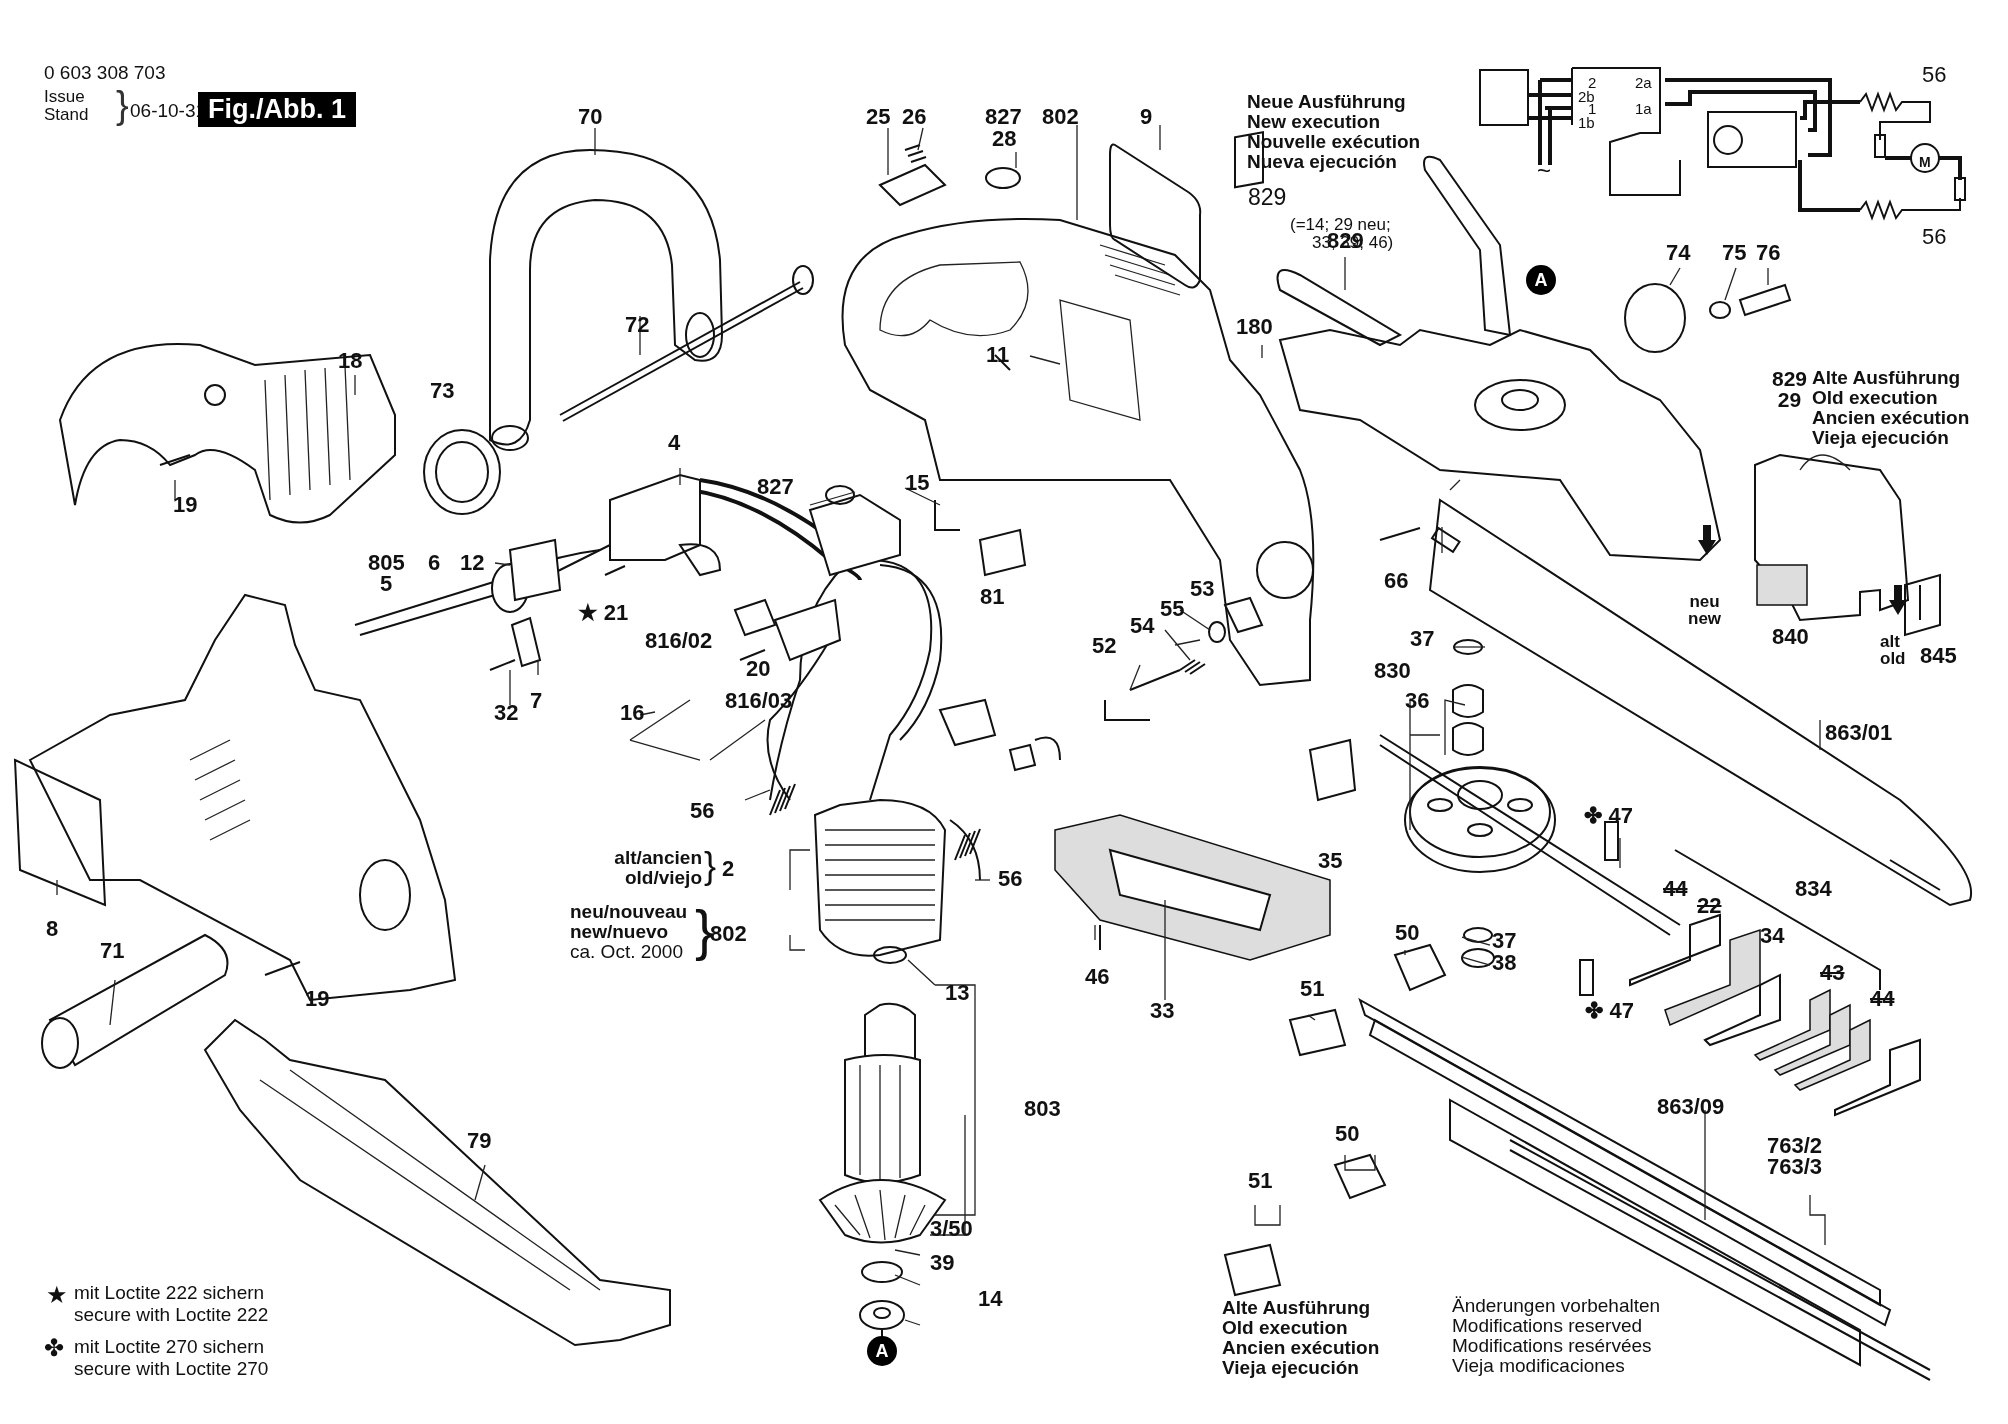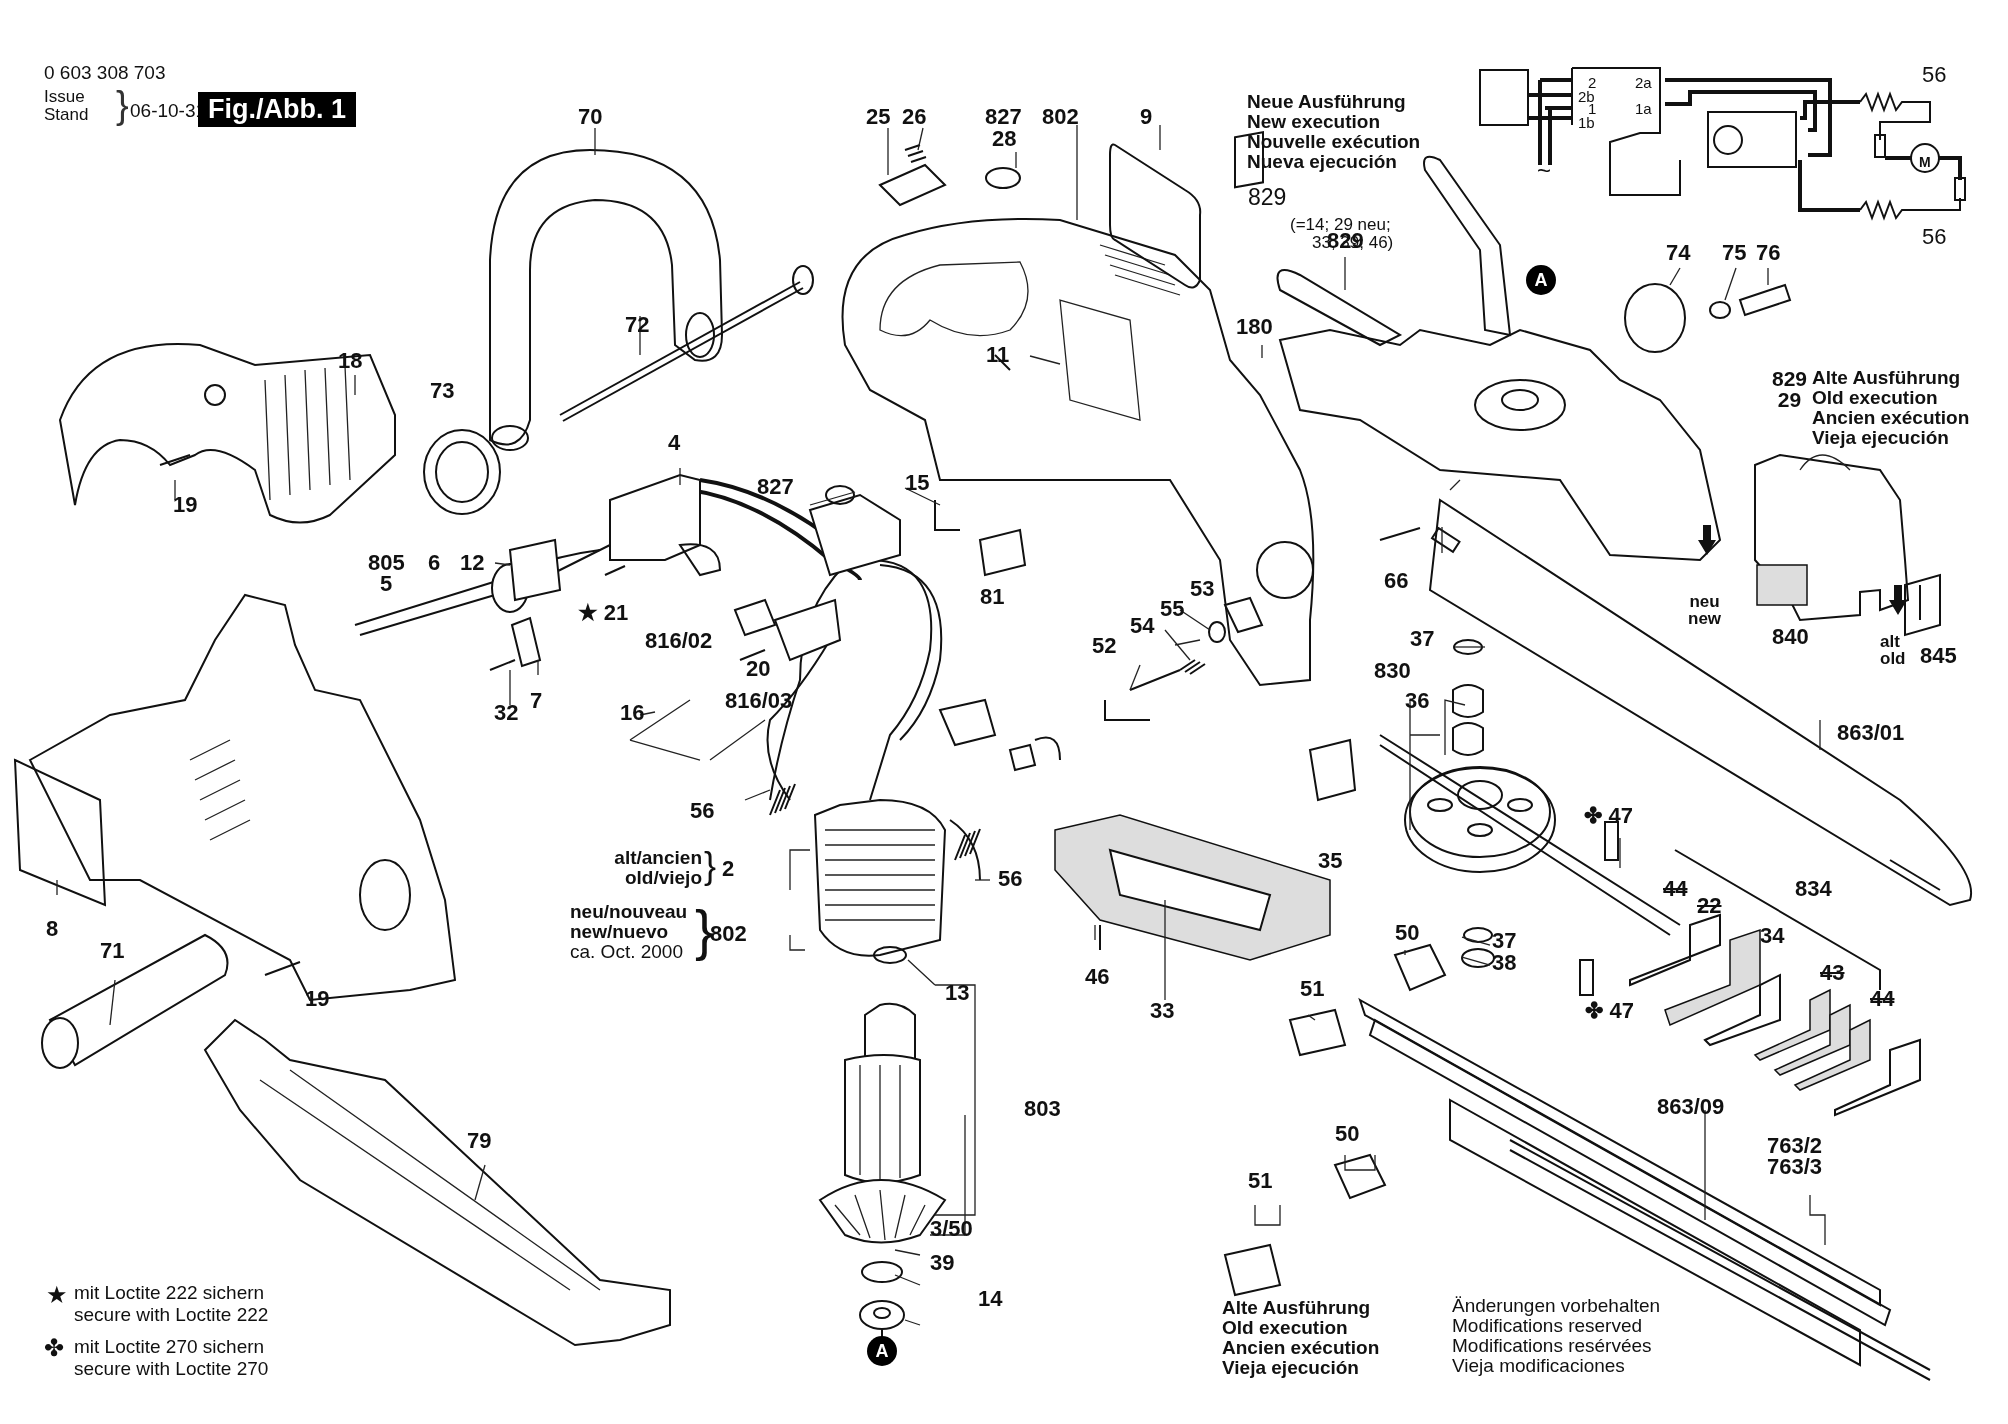--- a/index.html
+++ b/index.html
@@ -447,21 +447,21 @@
 <div class="lbl" style="left:725px; top:690px;">816/03</div>
 <div class="lbl" style="left:494px; top:702px;">32</div>
 <div class="lbl" style="left:530px; top:690px;">7</div>
 <div class="lbl" style="left:1190px; top:578px;">53</div>
 <div class="lbl" style="left:1160px; top:598px;">55</div>
 <div class="lbl" style="left:1130px; top:615px;">54</div>
 <div class="lbl" style="left:1092px; top:635px;">52</div>
 <div class="lbl" style="left:1410px; top:628px;">37</div>
 <div class="lbl" style="left:1374px; top:660px;">830</div>
 <div class="lbl" style="left:1405px; top:690px;">36</div>
-<div class="lbl" style="left:1825px; top:722px;margin-left:12px;">863/01</div>
+<div class="lbl" style="left:1825px; top:722px;">863/01</div>
 <div class="lbl" style="left:690px; top:800px;">56</div>
 <div class="lbl" style="left:1318px; top:850px;">35</div>
 <div class="lbl" style="left:1584px; top:805px;"><span>✤</span> <span>47</span></div>
 <div class="lbl" style="left:1795px; top:878px;">834</div>
 <div class="lbl" style="left:1663px; top:878px; text-decoration:line-through;">44</div>
 <div class="lbl" style="left:1697px; top:895px; text-decoration:line-through;">22</div>
 <div class="lbl" style="left:46px; top:918px;">8</div>
 <div class="lbl" style="left:998px; top:868px;">56</div>
 <div class="lbl" style="left:1395px; top:922px;">50</div>
 <div class="lbl" style="left:1492px; top:930px;">37</div>

